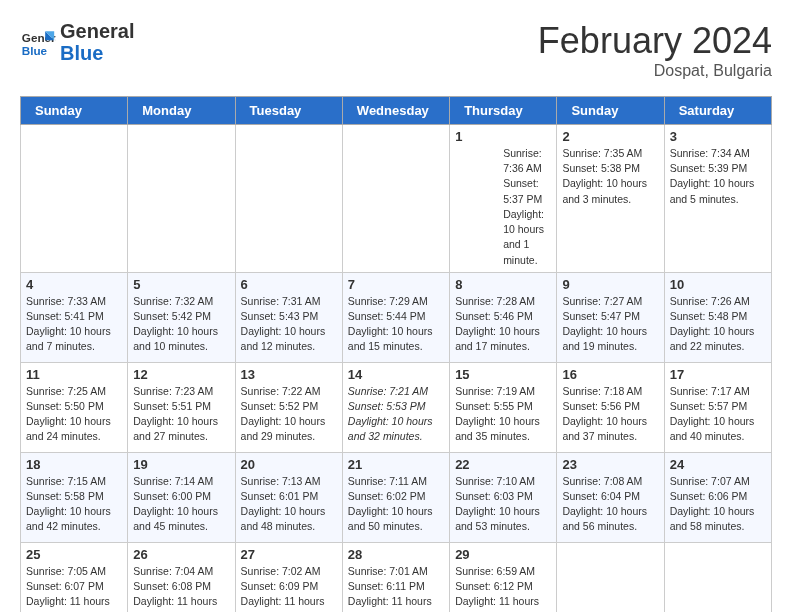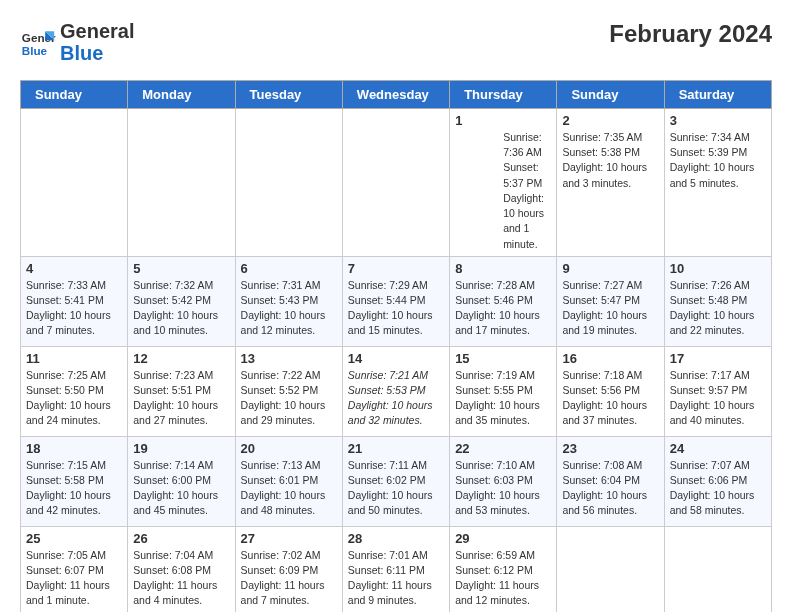--- a/index.html
+++ b/index.html
@@ -20,22 +20,22 @@
       display: flex;
       align-items: center;
       gap: 4px;
     }
     .logo-icon {
       width: 36px;
       height: 36px;
     }
     .title-block { text-align: right; }
     .month-title {
-      font-size: 24px;
-      font-weight: bold;
+      font-size: 36px;
+      font-weight: normal;
       color: #333;
     }
     .location {
       font-size: 16px;
       color: #555;
     }
     table {
       width: 100%;
       border-collapse: collapse;
       font-size: 11px;
@@ -85,20 +85,21 @@
       <polygon points="28,8 38,18 28,18" fill="#1a6cc4"></polygon>
       <polygon points="28,8 38,18 38,8" fill="#4da6e8"></polygon>
     </svg>
     <div style="display:flex;flex-direction:column;line-height:1.1;">
       <span style="font-size:20px;font-weight:bold;color:#333;">General</span>
       <span style="font-size:20px;font-weight:bold;color:#1a6cc4;">Blue</span>
     </div>
   </div>
   <div class="title-block">
     <div class="month-title">February 2024</div>
+    <div class="location">Dospat, Bulgaria</div>
   </div>
 </div>
 
 <table>
   <thead>
     <tr>
     <th>Sunday</th>
         <th>Monday</th>
         <th>Tuesday</th>
         <th>Wednesday</th>
@@ -209,21 +210,21 @@
         </td>
         <td>
           <span class="day-num">16</span>
           <div class="day-info" style="white-space: pre-line;">Sunrise: 7:18 AM
 Sunset: 5:56 PM
 Daylight: 10 hours and 37 minutes.</div>
         </td>
         <td>
           <span class="day-num">17</span>
           <div class="day-info" style="white-space: pre-line;">Sunrise: 7:17 AM
-Sunset: 9:57 PM
+Sunset: 5:57 PM
 Daylight: 10 hours and 40 minutes.</div>
         </td>
       </tr>
       <tr>
         <td>
           <span class="day-num">18</span>
           <div class="day-info" style="white-space: pre-line;">Sunrise: 7:15 AM
 Sunset: 5:58 PM
 Daylight: 10 hours and 42 minutes.</div>
         </td>

